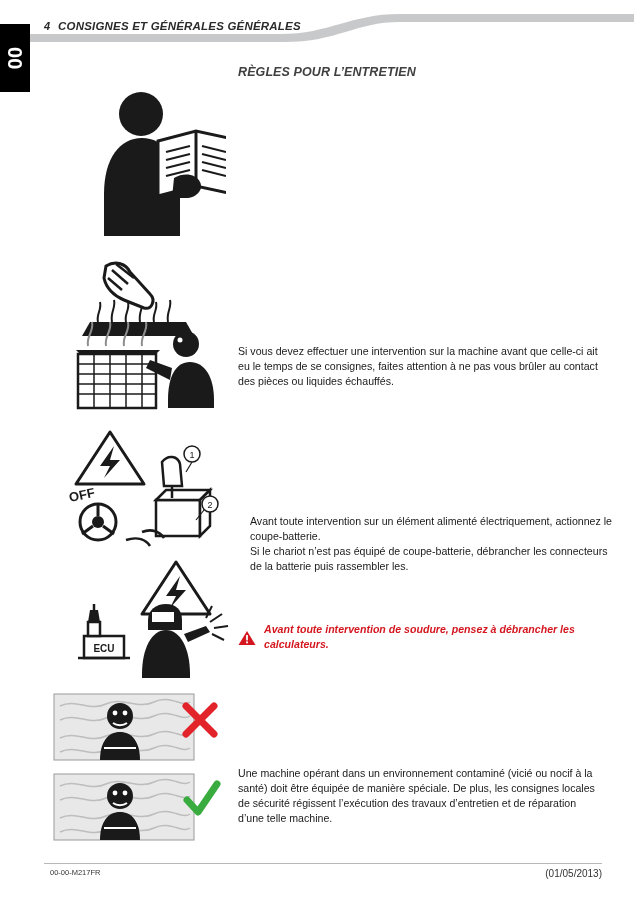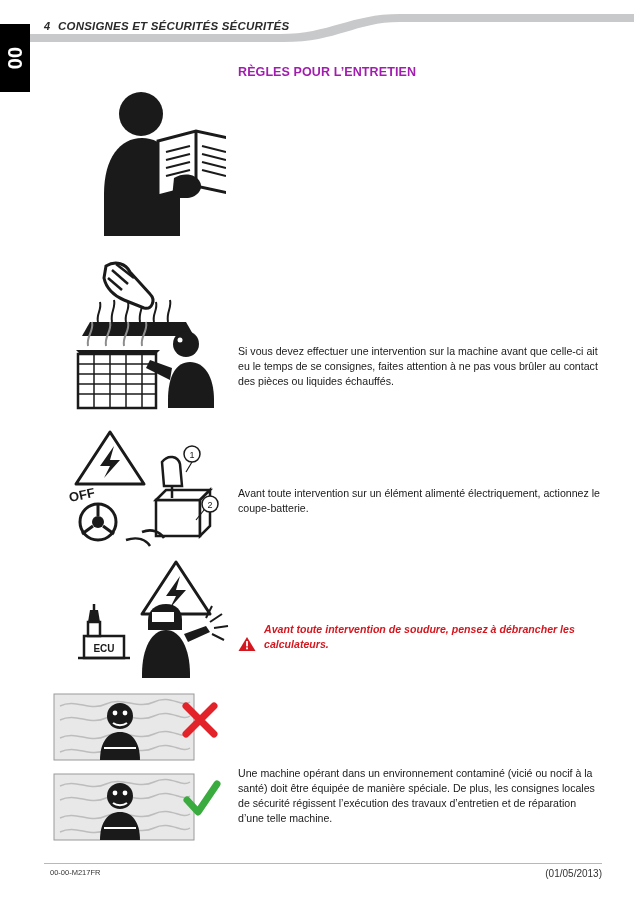--- a/index.html
+++ b/index.html
@@ -59,42 +59,43 @@
     letter-spacing: 0px;
   }
 
   
   .section-title {
     position: absolute;
     left: 238px; top: 65px;
     font-size: 12.5px;
     font-weight: bold;
     letter-spacing: 0.1px;
-    color: #a21caf;
+    color: #404040;
+    font-style: italic;
   }
 
   
   .para {
     position: absolute;
     left: 238px;
     width: 364px;
     font-size: 10.6px;
     line-height: 15px;
     color: #1a1a1a;
   }
   .para p { margin: 0 0 12px 0; }
   .para p:last-child { margin-bottom: 0; }
 
   .warn-block {
     position: absolute;
     left: 238px;
     width: 370px;
     display: flex;
     gap: 8px;
-    align-items: flex-end;
+    align-items: center;
   }
   .warn-text {
     font-size: 10.6px;
     line-height: 15px;
     font-weight: bold;
     font-style: italic;
     color: #d4171f;
   }
   .warn-tri { flex: 0 0 auto; margin-top: 1px; }
 
@@ -120,21 +121,21 @@
   }
 </style>
 </head>
 <body>
 
 <div class="page-header">
   <svg class="header-swoosh" viewBox="0 0 634 48">
     <path d="M0,34 L280,34 C330,34 350,14 400,14 L634,14 L634,22 L400,22 C355,22 338,42 284,42 L0,42 Z" fill="#c8c9cb"></path>
   </svg>
   <div class="page-number">4</div>
-  <div class="header-title">CONSIGNES ET SÉCURITÉS SÉCURITÉS</div>
+  <div class="header-title">CONSIGNES ET GÉNÉRALES GÉNÉRALES</div>
 </div>
 
 <div class="chapter-tab">
   <span class="num">00</span>
 </div>
 
 <div class="section-title">RÈGLES POUR L’ENTRETIEN</div>
 
 <div class="illus" style="left:46px; top:86px; width:180px; height:150px;">
   <svg viewBox="0 0 180 150" width="180" height="150">
@@ -240,22 +241,23 @@
 
     <circle cx="146" cy="76" r="8" fill="#ffffff" stroke="#1a1a1a" stroke-width="1.5"></circle>
     <text x="146" y="80" text-anchor="middle" font-family="Liberation Sans, sans-serif" font-size="9" fill="#1a1a1a">2</text>
     <line x1="140" y1="82" x2="132" y2="92" stroke="#1a1a1a" stroke-width="1.2"></line>
 
     <path d="M78,104 C88,100 96,104 100,110" fill="none" stroke="#1a1a1a" stroke-width="2.5"></path>
     <path d="M62,112 C74,108 82,112 86,118" fill="none" stroke="#1a1a1a" stroke-width="2.5"></path>
   </svg>
 </div>
 
-<div class="para" style="top:486px;">
+<div class="para" style="top:514px;margin-left:12px;">
   <p style="margin-bottom:0;">Avant toute intervention sur un élément alimenté électriquement, actionnez le coupe-batterie.</p>
+  <p style="margin-top:0;">Si le chariot n’est pas équipé de coupe-batterie, débrancher les connecteurs de la batterie puis rassembler les.</p>
 </div>
 
 <div class="illus" style="left:64px; top:560px; width:170px; height:120px;">
   <svg viewBox="0 0 170 120" width="170" height="120">
 
     <path d="M112,2 L146,54 L78,54 Z" fill="#ffffff" stroke="#1a1a1a" stroke-width="3" stroke-linejoin="round"></path>
     <path d="M116,16 L102,36 L112,36 L106,48 L122,30 L112,30 Z" fill="#1a1a1a"></path>
 
     <rect x="20" y="76" width="40" height="22" fill="#ffffff" stroke="#1a1a1a" stroke-width="2.5"></rect>
     <text x="40" y="92" text-anchor="middle" font-family="Liberation Sans, sans-serif" font-size="10" font-weight="bold" fill="#1a1a1a">ECU</text>

